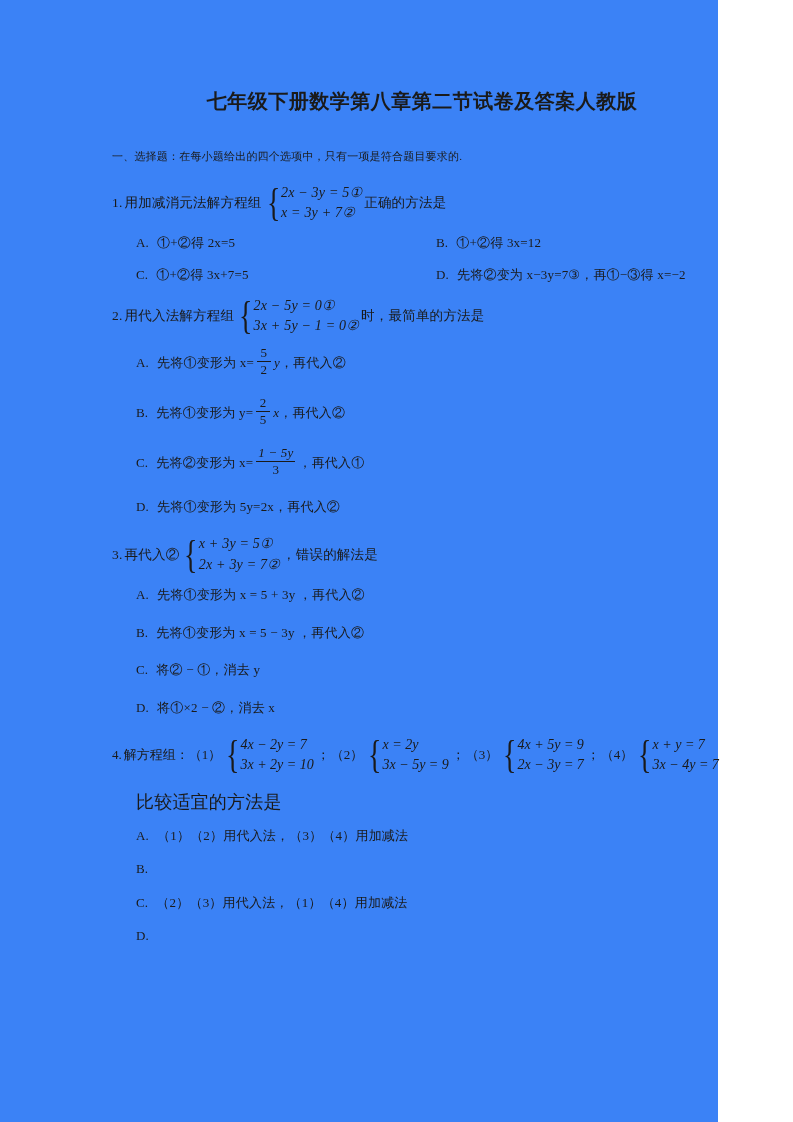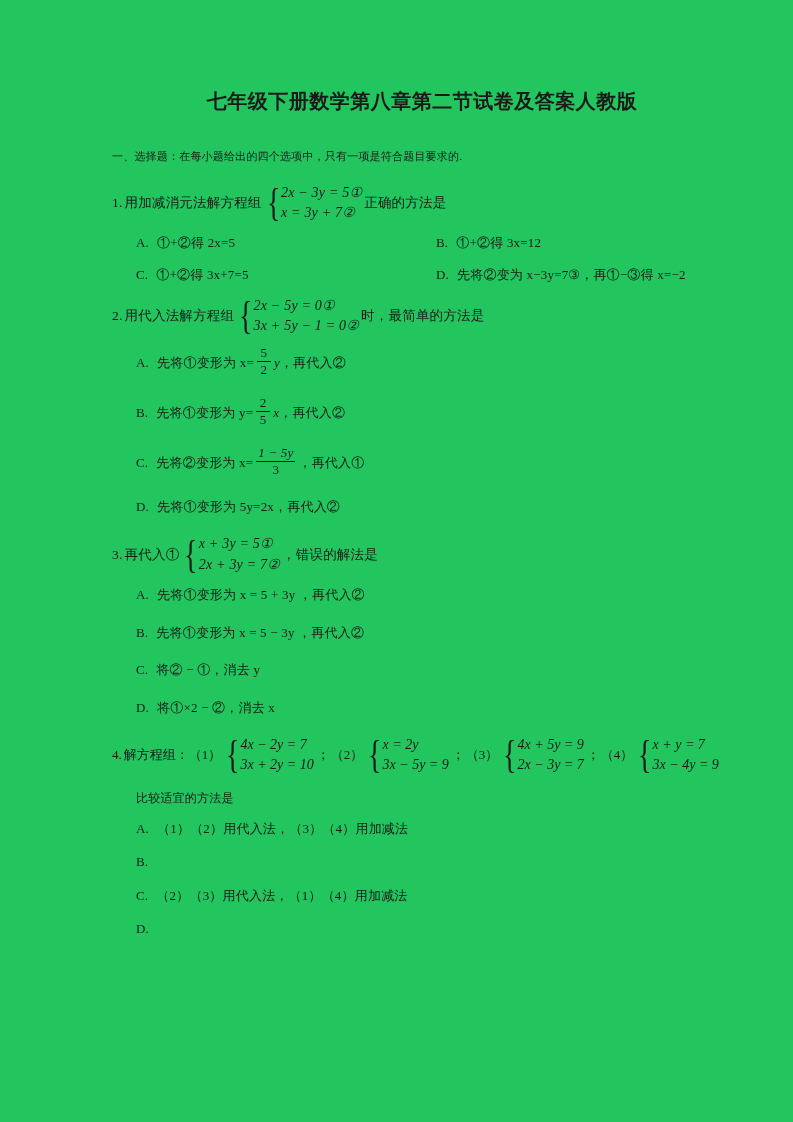--- a/index.html
+++ b/index.html
@@ -11,23 +11,23 @@
     width: 793px;
     height: 1122px;
     position: relative;
     font-family: "Liberation Serif", "DejaVu Serif", serif;
     color: #1a1a1a;
     overflow: hidden;
   }
   .page {
     position: absolute;
     left: 0; top: 0;
-    width: 793px;
+    width: 718px;
     height: 1122px;
-    background: #22c55e;
+    background: #3b82f6;
   }
   .content {
     position: absolute;
     left: 112px;
     top: 88px;
     width: 580px;
   }
   .doc-title {
     font-size: 20px;
     font-weight: bold;
@@ -122,21 +122,21 @@
     margin: 1px 0;
   }
   .q4-systems {
     display: flex;
     align-items: center;
     white-space: nowrap;
     font-size: 13px;
   }
   .q4-systems .sep { margin: 0 1px; }
   .subtext {
-    font-size: 12px;
+    font-size: 18px;
     margin: 14px 0 12px 24px;
     letter-spacing: 0.2px;
   }
 </style>
 </head>
 <body>
 
 <div class="page">
   <div class="content">
 
@@ -231,21 +231,21 @@
         <div class="opt">
           <span class="opt-lbl">D.</span>
           <span>先将①变形为 5y=2x，再代入②</span>
         </div>
       </div>
     </div>
 
     <div class="q">
       <div class="q-stem">
         <span class="q-num">3.</span>
-        <span>再代入①</span>
+        <span>再代入②</span>
         <span class="sysblock">
           <span class="brace">{</span>
           <span class="syslines">
             <span class="mi">x + 3y = 5①</span>
             <span class="mi">2x + 3y = 7②</span>
           </span>
         </span>
         <span>，错误的解法是</span>
       </div>
       <div class="opts opts-indent opts-spaced">
@@ -301,21 +301,21 @@
             <span class="mi">2x − 3y = 7</span>
           </span>
         </span>
         <span class="sep">；</span>
 
         <span>（4）</span>
         <span class="sysblock">
           <span class="brace">{</span>
           <span class="syslines">
             <span class="mi">x + y = 7</span>
-            <span class="mi">3x − 4y = 9</span>
+            <span class="mi">3x − 4y = 7</span>
           </span>
         </span>
       </div>
 
       <div class="subtext">比较适宜的方法是</div>
 
       <div class="opts opts-indent opts-tight">
         <div class="opt">
           <span class="opt-lbl">A.</span>
           <span>（1）（2）用代入法，（3）（4）用加减法</span>

